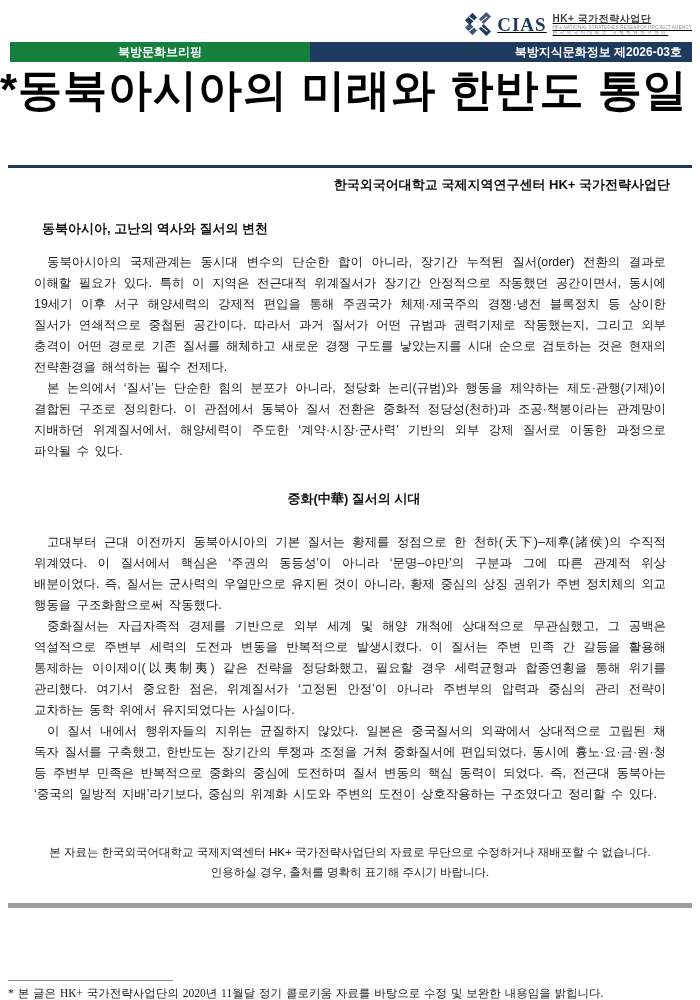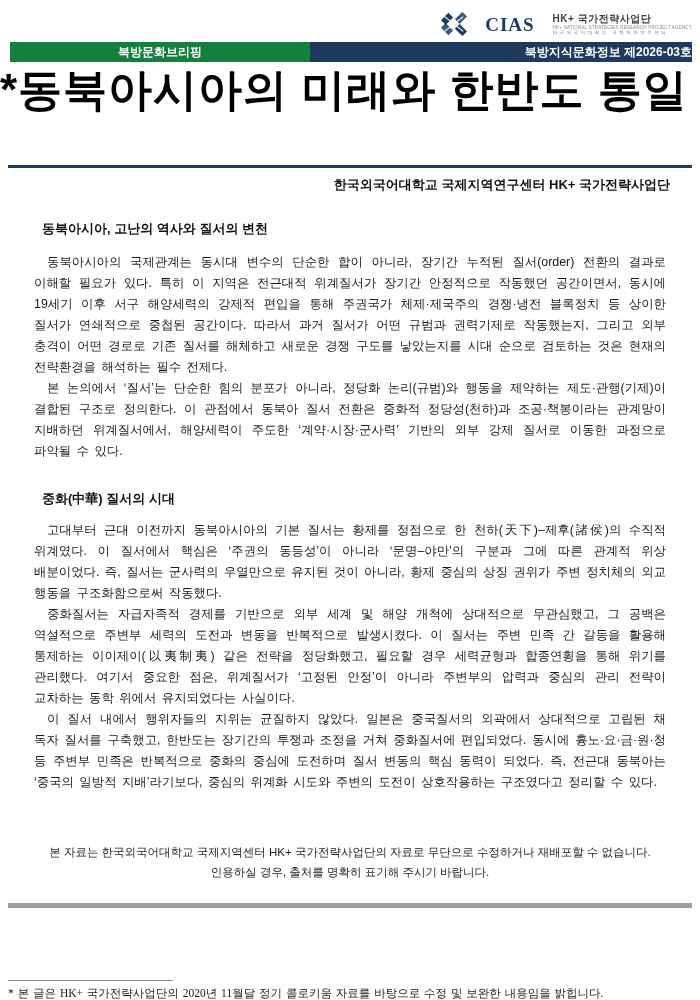--- a/index.html
+++ b/index.html
@@ -14,21 +14,21 @@
   }
 
   
   .masthead {
     position: absolute;
     top: 6px; right: 8px;
     height: 36px;
     display: flex;
     justify-content: flex-end;
   }
-  .logo { display: flex; align-items: center; gap: 16px; }
+  .logo { display: flex; align-items: center; gap: 4px; text-decoration: underline; }
   .logo svg { display: block; }
   .brand {
     font-family: "Liberation Serif", serif;
     font-weight: bold;
     font-size: 19px;
     letter-spacing: 1px;
     color: #1e3a5f;
     line-height: 1;
   }
   .logo-text { display: flex; flex-direction: column; line-height: 1.15; padding-left: 2px; }
@@ -53,20 +53,21 @@
     text-align: center;
     line-height: 20px;
   }
   .header-bar .navy {
     flex: 1;
     color: #ffffff;
     font-size: 12px;
     font-weight: bold;
     text-align: right;
     line-height: 20px;
+    padding-right: 10px;
   }
 
   
   .title-block {
     position: absolute;
     top: 66px; left: 0; right: 0;
     font-weight: bold;
     font-size: 44px;
     line-height: 47px;
     color: #000000;
@@ -90,21 +91,21 @@
   }
 
   
   .body-area { position: absolute; top: 220px; left: 34px; right: 34px; }
   .section-heading {
     font-size: 13px;
     font-weight: bold;
     margin: 0 0 14px 8px;
     color: #111111;
   }
-  .section-heading.second { margin-top: 28px; margin-bottom: 12px; }
+  .section-heading.second { margin-top: 28px; margin-bottom: 24px; text-align: center; }
   .body-area p {
     margin: 0;
     font-size: 12.4px;
     line-height: 21px;
     text-align: justify;
     text-indent: 13px;
     word-spacing: 2px;
     word-break: keep-all;
     color: #1a1a1a;
   }

